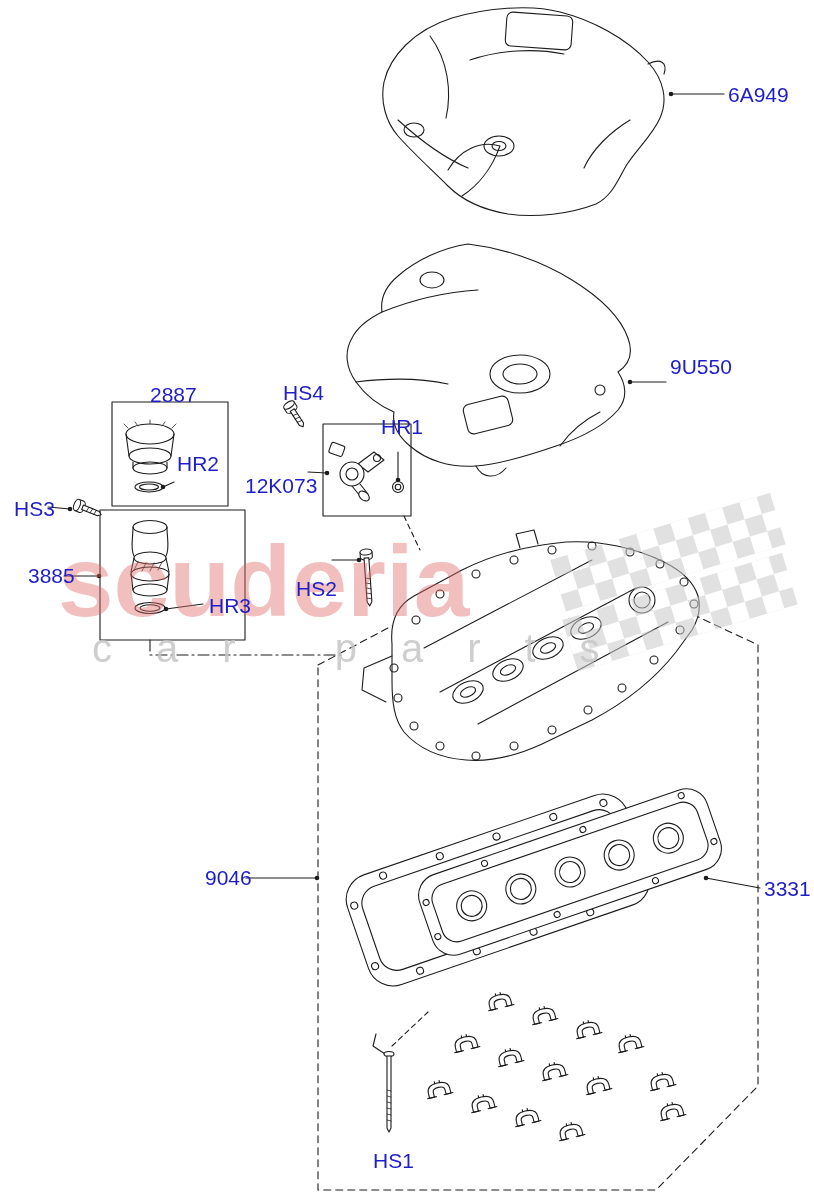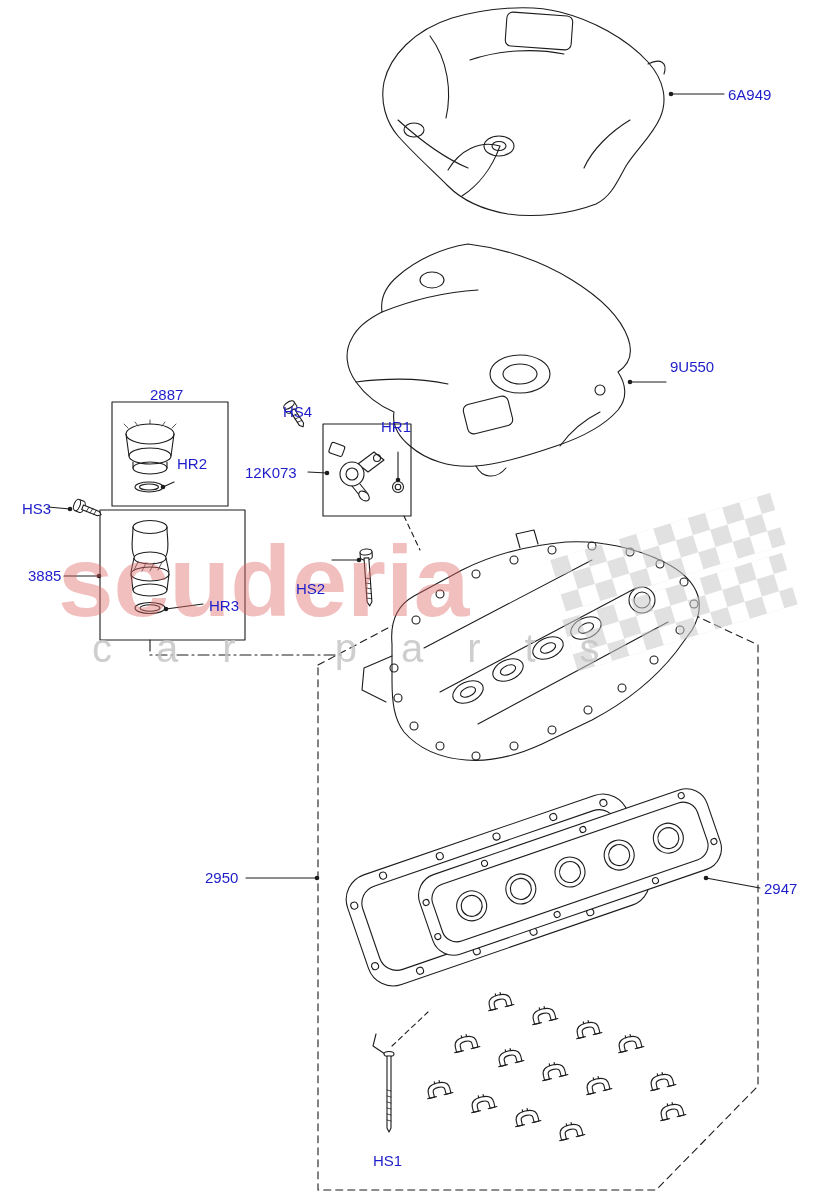--- a/index.html
+++ b/index.html
@@ -3,21 +3,21 @@
 <meta charset="utf-8">
 <style>
   :root{
     --c-label:#1d1dc9; --c-line:#1c1c1c; --c-brand:#e06666;
     --c-subtitle:#c6c6c6; --c-checker:#c9c9c9;
   }
   html,body{margin:0;padding:0;background:#fff;}
   #stage{position:relative;width:814px;height:1200px;background:#fff;overflow:hidden;
          font-family:"Liberation Sans",sans-serif;}
   #stage svg{position:absolute;left:0;top:0;}
-  .callout{position:absolute;font-size:15px;line-height:17px;color:var(--c-label);
+  .callout{position:absolute;font-size:21px;line-height:17px;color:var(--c-label);
            white-space:nowrap;cursor:pointer;}
   .ln{fill:none;stroke:var(--c-line);stroke-width:1.1;stroke-linejoin:round;stroke-linecap:round;}
   .lnw{fill:#ffffff;stroke:var(--c-line);stroke-width:1.1;stroke-linejoin:round;}
   .thin{stroke-width:0.75;}
   .dash{stroke-dasharray:7 5;}
   .dashf{stroke-dasharray:5 4;}
   .dashdot{stroke-dasharray:11 4 2 4;}
   .dot{fill:var(--c-line);stroke:none;}
   .wm-brand{fill:var(--c-brand);fill-opacity:.42;font-weight:bold;
             font-family:"Liberation Sans",sans-serif;}
@@ -295,25 +295,25 @@
       </g>
     </g>
     <text class="wm-brand" x="58" y="616" font-size="100">scuderia</text>
     <text class="wm-sub" x="92" y="662" font-size="40" letter-spacing="44">car parts</text>
   </g>
 </svg>
 
 <div class="callout" style="left:728px;top:86px">6A949</div>
 <div class="callout" style="left:670px;top:358px">9U550</div>
 <div class="callout" style="left:150px;top:386px">2887</div>
-<div class="callout" style="left:283px;top:403px">HS4</div>
+<div class="callout" style="left:283px;top:384px">HS4</div>
 <div class="callout" style="left:381px;top:418px">HR1</div>
-<div class="callout" style="left:245px;top:464px">12K073</div>
+<div class="callout" style="left:245px;top:477px">12K073</div>
 <div class="callout" style="left:177px;top:455px">HR2</div>
-<div class="callout" style="left:22px;top:500px">HS3</div>
+<div class="callout" style="left:14px;top:500px">HS3</div>
 <div class="callout" style="left:28px;top:567px">3885</div>
 <div class="callout" style="left:209px;top:597px">HR3</div>
 <div class="callout" style="left:296px;top:580px">HS2</div>
-<div class="callout" style="left:205px;top:869px">2950</div>
-<div class="callout" style="left:764px;top:880px">2947</div>
+<div class="callout" style="left:205px;top:869px">9046</div>
+<div class="callout" style="left:764px;top:880px">3331</div>
 <div class="callout" style="left:373px;top:1152px">HS1</div>
 
 </div>
 
 </body></html>

